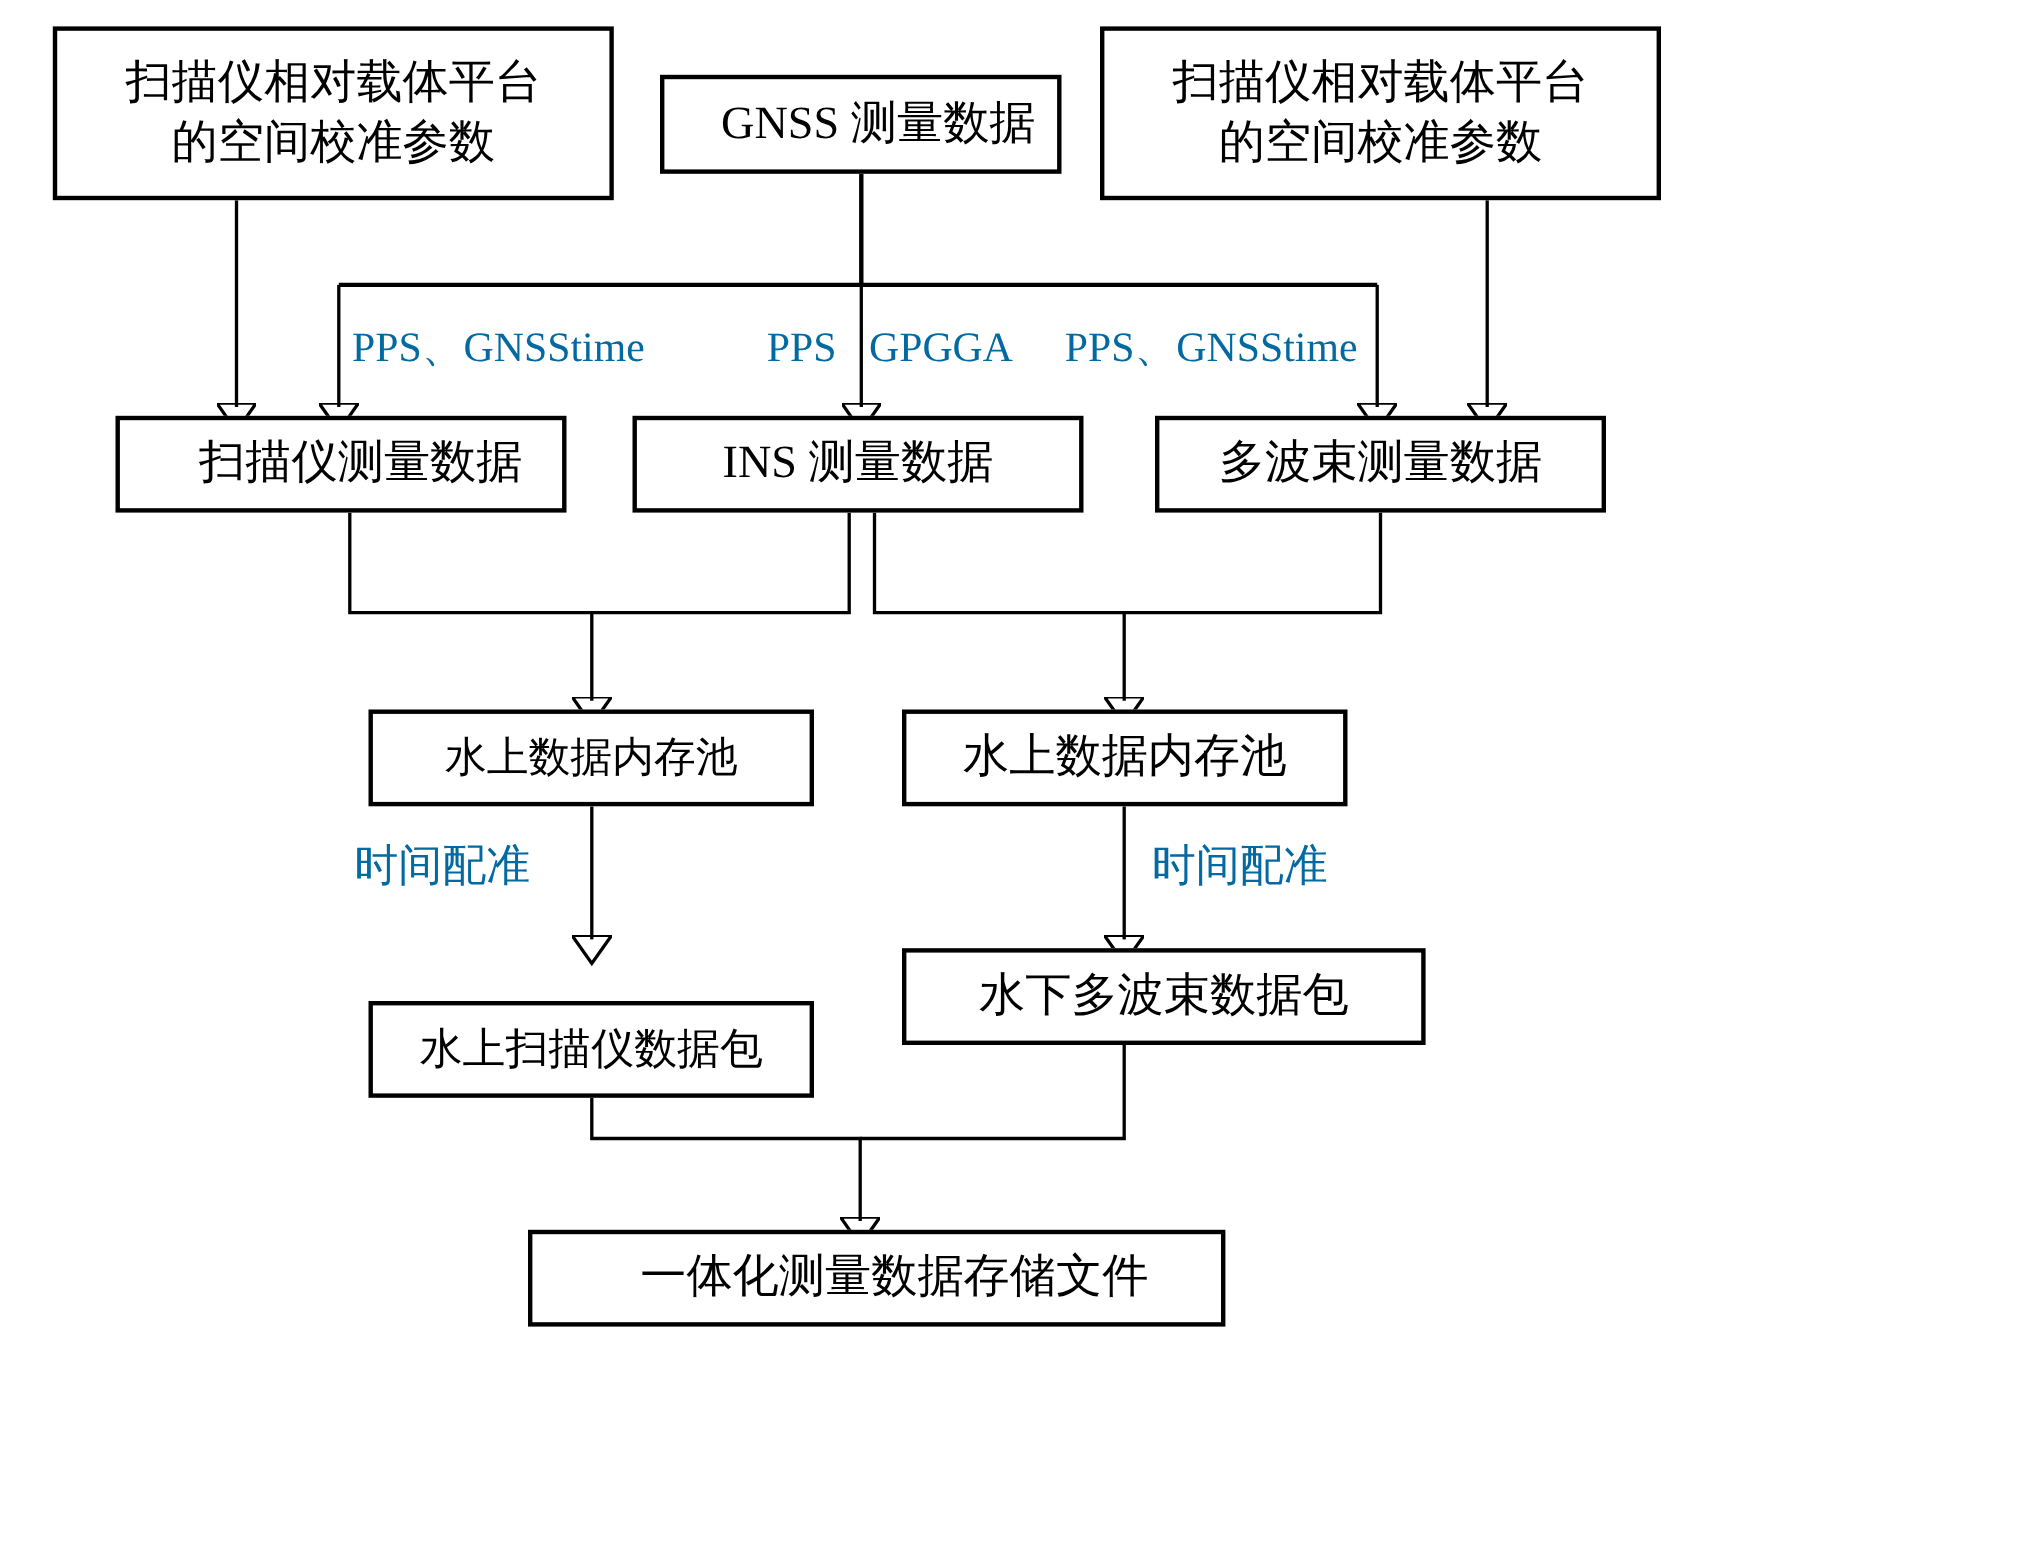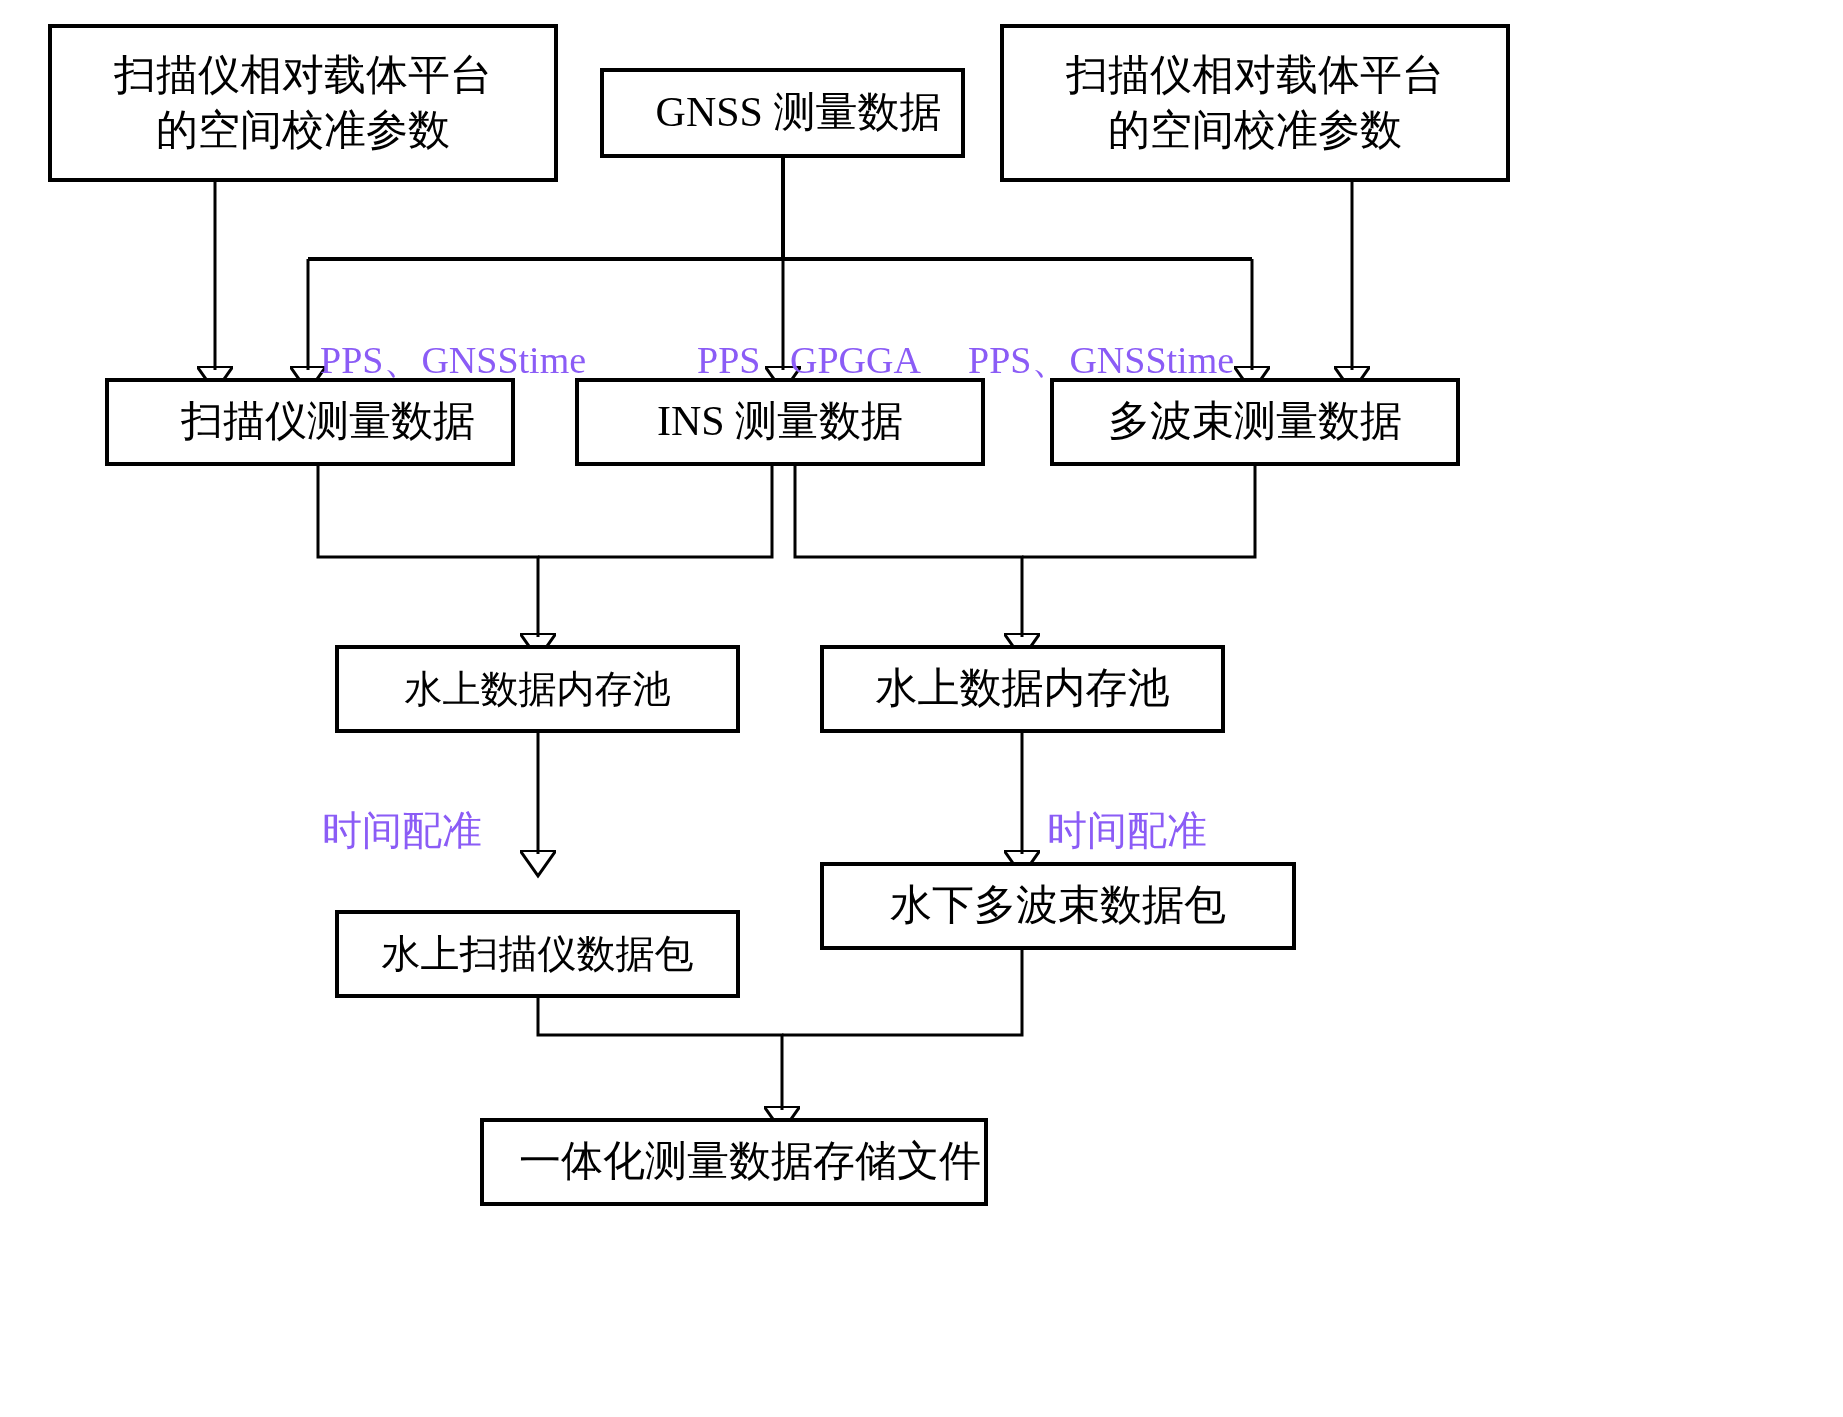--- a/index.html
+++ b/index.html
@@ -24,24 +24,23 @@
     align-items: center;
     justify-content: center;
     text-align: center;
     color: #000000;
     line-height: 1.22;
     white-space: pre-line;
   }
   .node.two-line { line-height: 1.30; }
   .edge-label {
     position: absolute;
-    color: #8b5cf6;
+    color: #0369a1;
     white-space: nowrap;
     line-height: 1;
-    margin-top: 44px;
   }
   svg.wires {
     position: absolute;
     left: 0;
     top: 0;
     width: 1843px;
     height: 1417px;
     pointer-events: none;
   }
   svg.wires line, svg.wires path, svg.wires polyline {
@@ -133,21 +132,21 @@
   <div class="node" style="left:1050px;top:378px;  width:410px; height:88px;  font-size:42px;">多波束测量数据</div>
 
   <div class="node" style="left:335px; top:645px;  width:405px; height:88px;  font-size:38px;">水上数据内存池</div>
 
   <div class="node" style="left:820px; top:645px;  width:405px; height:88px;  font-size:42px;">水上数据内存池</div>
 
   <div class="node" style="left:335px; top:862px;  width:405px; height:88px;  font-size:39px;margin-top:48px;">水上扫描仪数据包</div>
 
   <div class="node" style="left:820px; top:862px;  width:476px; height:88px;  font-size:42px;">水下多波束数据包</div>
 
-  <div class="node" style="left:480px; top:1118px; width:508px; height:88px;  font-size:42px;padding-left:32px;">一体化测量数据存储文件</div>
+  <div class="node" style="left:480px; top:1118px; width:634px; height:88px;  font-size:42px;padding-left:32px;">一体化测量数据存储文件</div>
 
   <div class="edge-label" style="left:320px;  top:297px; font-size:38px;">PPS、GNSStime</div>
 
   <div class="edge-label" style="left:697px;  top:297px; font-size:38px;">PPS</div>
 
   <div class="edge-label" style="left:790px;  top:297px; font-size:38px;">GPGGA</div>
 
   <div class="edge-label" style="left:968px;  top:297px; font-size:38px;">PPS、GNSStime</div>
 
   <div class="edge-label" style="left:322px;  top:767px; font-size:40px;">时间配准</div>

